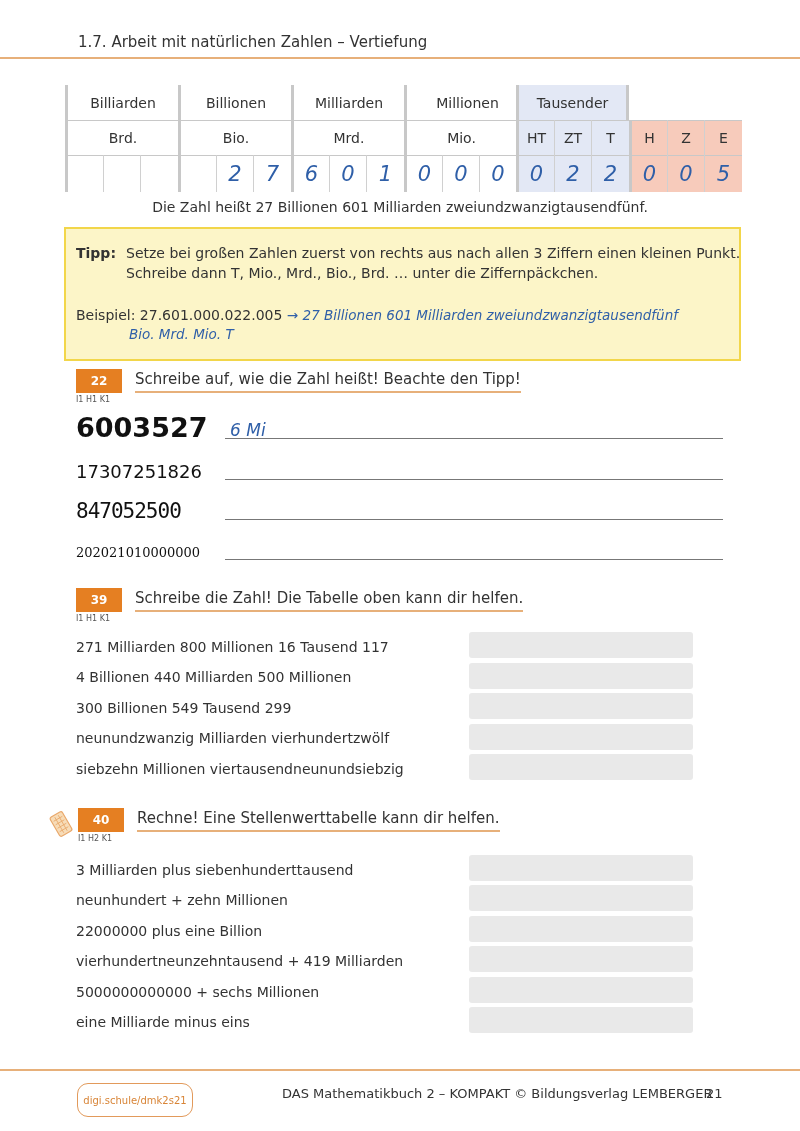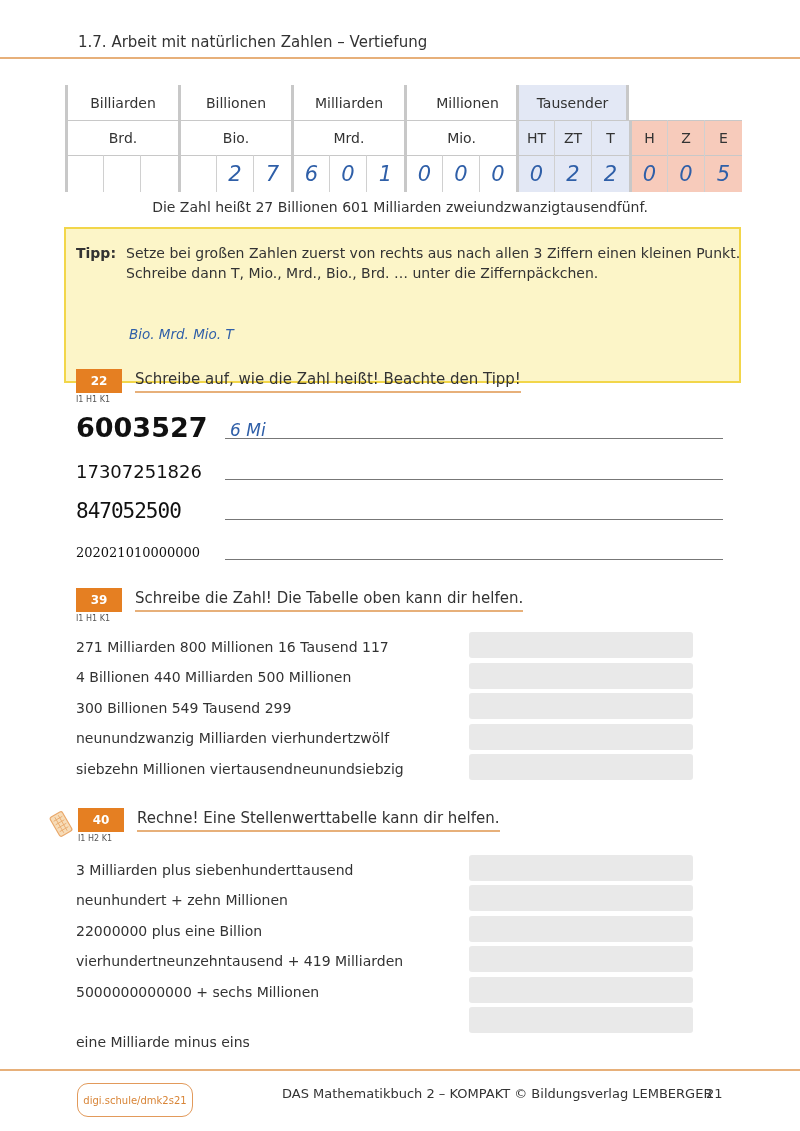--- a/index.html
+++ b/index.html
@@ -23,21 +23,21 @@
   .grp-border { border-left: 3px solid #c8c8c8; }
   .thin-border { border-left: 1px solid #d0d0d0; }
   .hline { position: absolute; height: 1px; background: #c8c8c8; }
   .digit { font-family: "DejaVu Sans", sans-serif; font-style: italic; font-size: 21px; color: #2f5fa8; }
   .bg-blue { background: #e3e8f5; }
   .bg-red { background: #f7cbbb; }
 
   .caption { left: 0; width: 800px; top: 199px; text-align: center; font-size: 14px; color: #333; }
 
   .tip-box {
-    left: 64px; top: 227px; width: 677px; height: 156px;
+    left: 64px; top: 227px; width: 677px; height: 134px;
     background: #fcf5c8; border: 2px solid #f2d64a;
   }
   .tip-label { position: absolute; left: 10px; top: 16px; font-size: 14px; font-weight: bold; color: #333; }
   .tip-line { position: absolute; left: 60px; font-size: 14px; color: #333; white-space: nowrap; }
   .ex-label { position: absolute; left: 10px; top: 78px; font-size: 14px; color: #333; white-space: nowrap; }
   .ex-hand { font-style: italic; color: #2f5fa8; font-size: 13.5px; }
   .ex-under { position: absolute; left: 63px; top: 97px; font-style: italic; color: #2f5fa8; font-size: 13.5px; }
 
   .task-badge {
     width: 46px; height: 24px; background: #e57f22; color: #fff; font-weight: bold;
@@ -111,20 +111,26 @@
   <div class="pv-cell thin-border digit" style="left:602px;top:70px;width:37px;height:37px;">0</div>
   <div class="pv-cell thin-border digit" style="left:639px;top:70px;width:38px;height:37px;">5</div>
 </div>
 
 <div class="abs caption">Die Zahl heißt 27 Billionen 601 Milliarden zweiundzwanzigtausendfünf.</div>
 
 <div class="abs tip-box">
   <span class="tip-label">Tipp:</span>
   <span class="tip-line" style="top:16px;">Setze bei großen Zahlen zuerst von rechts aus nach allen 3 Ziffern einen kleinen Punkt.</span>
   <span class="tip-line" style="top:36px;">Schreibe dann T, Mio., Mrd., Bio., Brd. … unter die Ziffernpäckchen.</span>
+  <div class="ex-label">
+    <span>Beispiel:</span>
+    <span>27.601.000.022.005</span>
+    <span class="ex-hand">→</span>
+    <span class="ex-hand">27 Billionen 601 Milliarden zweiundzwanzigtausendfünf</span>
+  </div>
   <span class="ex-under">Bio. Mrd. Mio.  T</span>
 </div>
 
 <div class="abs task-badge" style="left:76px;top:369px;">22</div>
 <div class="abs task-codes" style="left:76px;top:395px;">I1 H1 K1</div>
 <div class="abs task-title" style="left:135px;top:370px;">Schreibe auf, wie die Zahl heißt! Beachte den Tipp!</div>
 
 <div class="abs num-label" style="left:76px;top:412px;font-size:27px;font-weight:bold;">6003527</div>
 <div class="abs answer-hand" style="left:230px;top:420px;">6 Mi</div>
 <div class="abs answer-line" style="left:225px;top:438px;width:498px;"></div>
@@ -173,19 +179,19 @@
 <div class="abs q-text" style="left:76px;top:862px;">3 Milliarden plus siebenhunderttausend</div>
 <div class="abs ans-box" style="left:469px;top:855px;"></div>
 <div class="abs q-text" style="left:76px;top:892px;">neunhundert + zehn Millionen</div>
 <div class="abs ans-box" style="left:469px;top:885px;"></div>
 <div class="abs q-text" style="left:76px;top:923px;">22000000 plus eine Billion</div>
 <div class="abs ans-box" style="left:469px;top:916px;"></div>
 <div class="abs q-text" style="left:76px;top:953px;">vierhundertneunzehntausend + 419 Milliarden</div>
 <div class="abs ans-box" style="left:469px;top:946px;"></div>
 <div class="abs q-text" style="left:76px;top:984px;">5000000000000 + sechs Millionen</div>
 <div class="abs ans-box" style="left:469px;top:977px;"></div>
-<div class="abs q-text" style="left:76px;top:1014px;margin-top:20px;">eine Milliarde minus eins</div>
+<div class="abs q-text" style="left:76px;top:1014px;">eine Milliarde minus eins</div>
 <div class="abs ans-box" style="left:469px;top:1007px;"></div>
 
 <div class="abs rule-orange footer-rule"></div>
 <div class="abs footer-link">digi.schule/dmk2s21</div>
 <div class="abs footer-text">DAS Mathematikbuch 2 – KOMPAKT © Bildungsverlag LEMBERGER</div>
 <div class="abs footer-page">21</div>
 
 </body></html>

